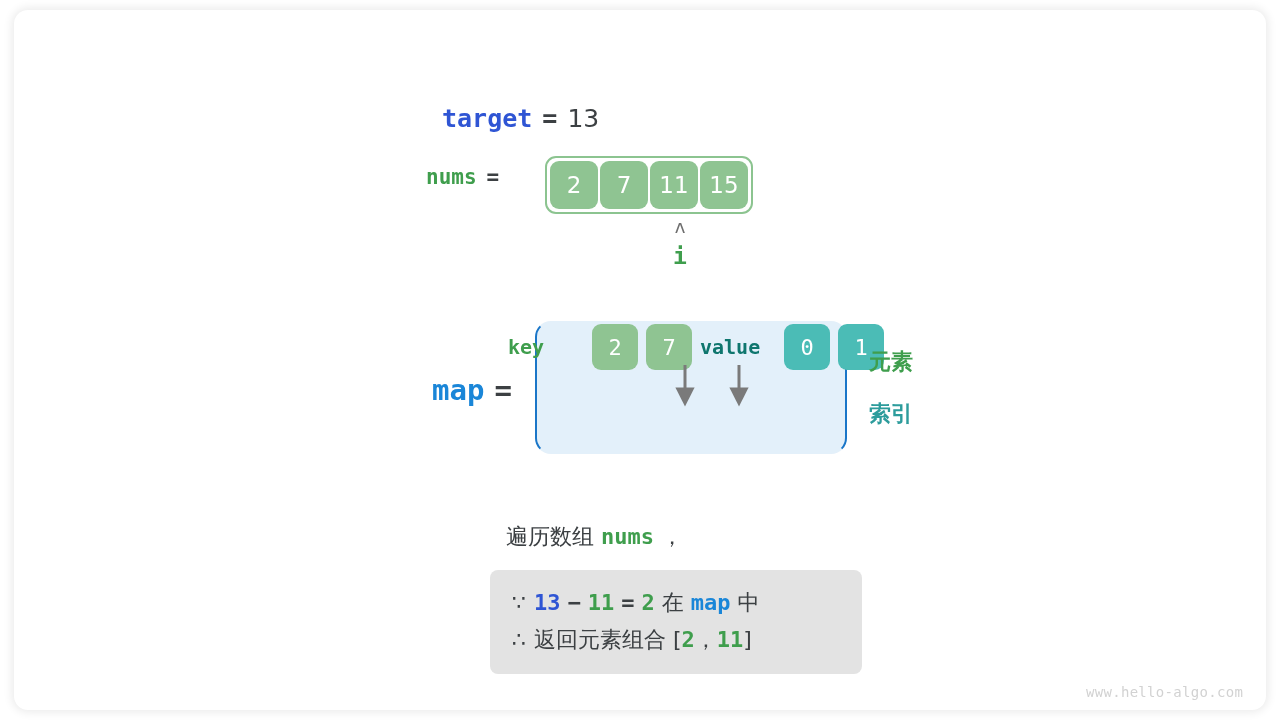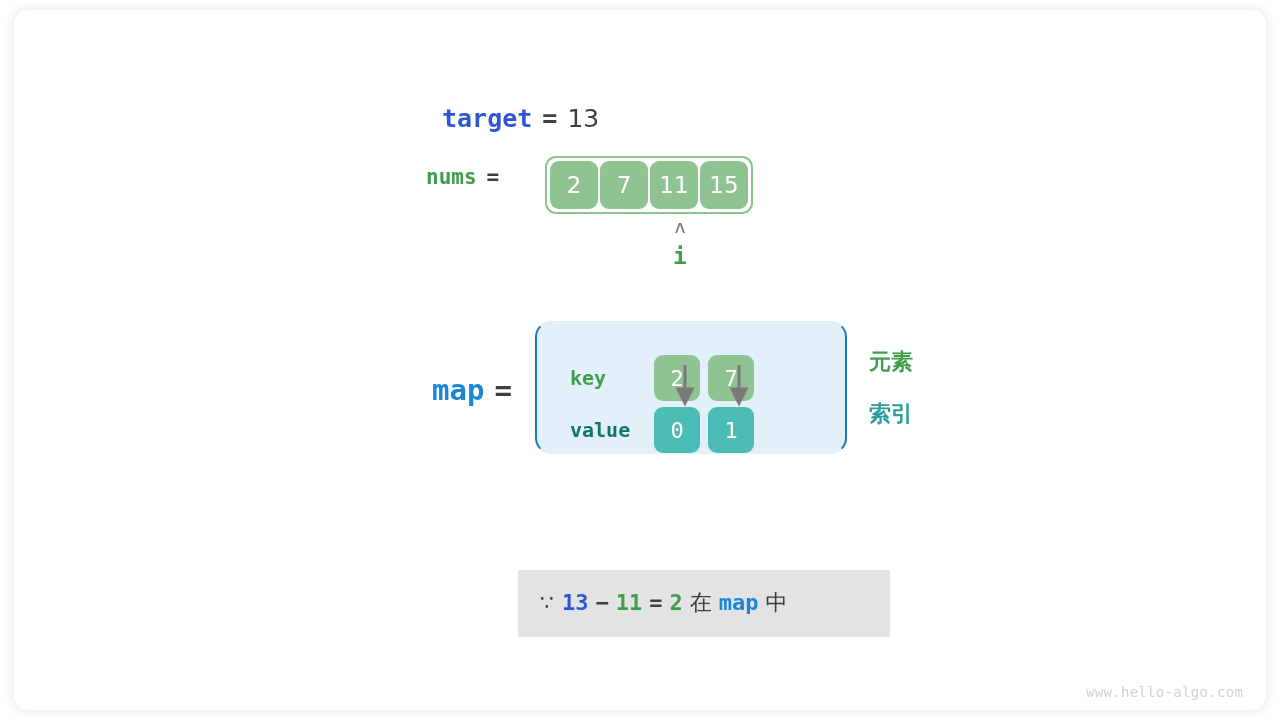--- a/index.html
+++ b/index.html
@@ -132,21 +132,21 @@
     border-radius: 16px;
     box-sizing: border-box;
   }
 
   #map-rows {
     left: 548px;
     top: 311px;
     width: 260px;
     height: 166px;
     display: flex;
-    flex-direction: column;
+    flex-direction: row;
     justify-content: center;
   }
   .map-row {
     display: flex;
     align-items: center;
     height: 52px;
   }
   .row-label {
     width: 92px;
     font-size: 20px;
@@ -210,25 +210,25 @@
     white-space: nowrap;
   }
   #caption-line .code-green {
     color: #3f9e4d;
     font-family: "DejaVu Sans Mono", monospace;
     font-weight: bold;
     font-size: 22px;
   }
 
   #conclusion-box {
-    left: 504px;
+    left: 476px;
     top: 560px;
     width: 372px;
     background: #e3e3e3;
-    border-radius: 0;
+    border-radius: 8px;
     padding: 14px 20px 16px 22px;
     box-sizing: border-box;
   }
   .concl-line {
     font-size: 22px;
     line-height: 37px;
     color: #3c4043;
     white-space: nowrap;
     font-family: "DejaVu Sans", sans-serif;
   }
@@ -305,22 +305,28 @@
     </defs>
     <line x1="123" y1="44" x2="123" y2="76" stroke="#7a7a7a" stroke-width="3" marker-end="url(#arw)"></line>
     <line x1="177" y1="44" x2="177" y2="76" stroke="#7a7a7a" stroke-width="3" marker-end="url(#arw)"></line>
   </svg>
 
   <div class="abs" id="map-legend">
     <div class="legend-item legend-el">元素</div>
     <div class="legend-item legend-idx">索引</div>
   </div>
 
+  <div class="abs" id="caption-line">
+    <span>遍历数组</span><span class="sp"></span><span class="code-green">nums</span><span class="sp"></span><span>，</span>
+  </div>
 
   <div class="abs" id="conclusion-box">
     <div class="concl-line">
       <span class="sym">∵</span><span class="c-blue">13</span><span class="sp"></span><span class="c-dark">−</span><span class="sp"></span><span class="c-green">11</span><span class="sp"></span><span class="c-dark">=</span><span class="sp"></span><span class="c-green">2</span><span class="sp"></span><span>在</span><span class="sp"></span><span class="c-lblue">map</span><span class="sp"></span><span>中</span>
     </div>
+    <div class="concl-line">
+      <span class="sym">∴</span><span>返回元素组合</span><span class="sp"></span><span>[</span><span class="c-green">2</span><span>，</span><span class="c-green">11</span><span>]</span>
+    </div>
   </div>
 
   <div class="abs" id="watermark">www.hello-algo.com</div>
 
 </div>
 
 </body></html>

